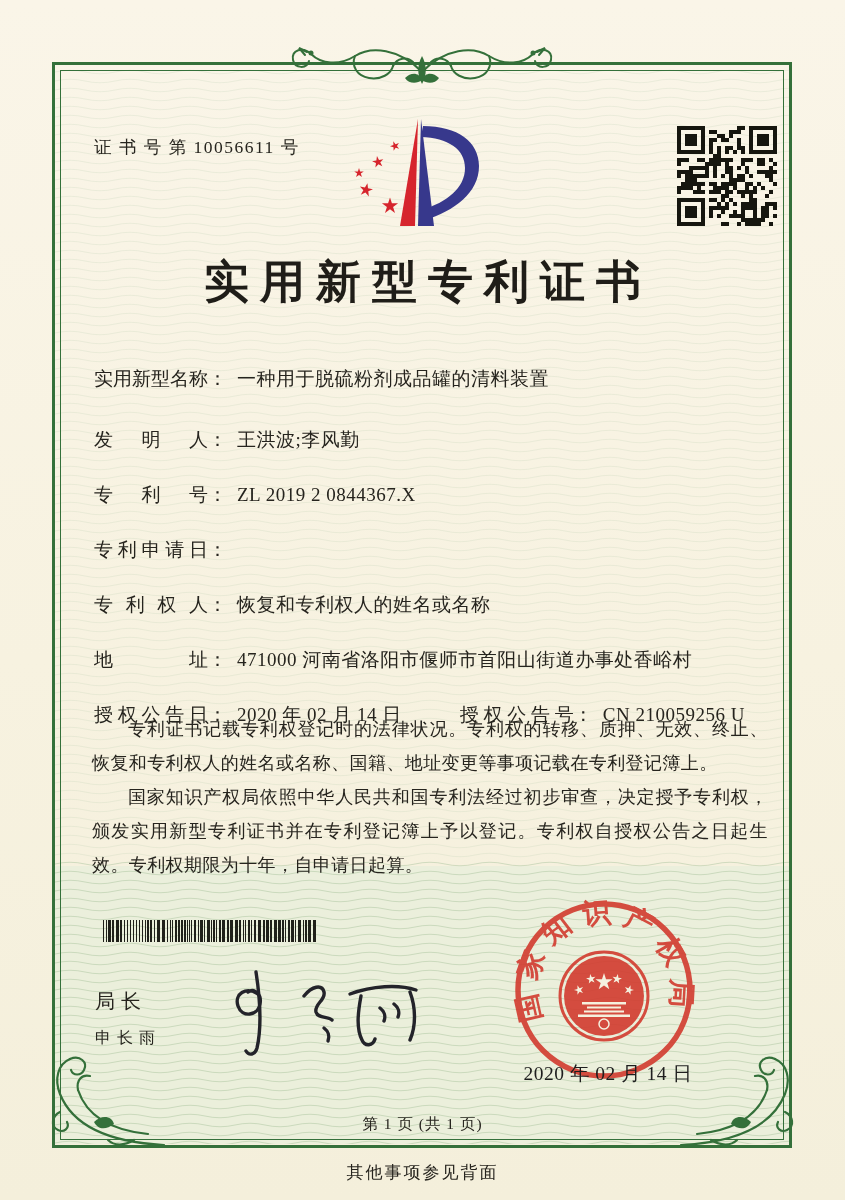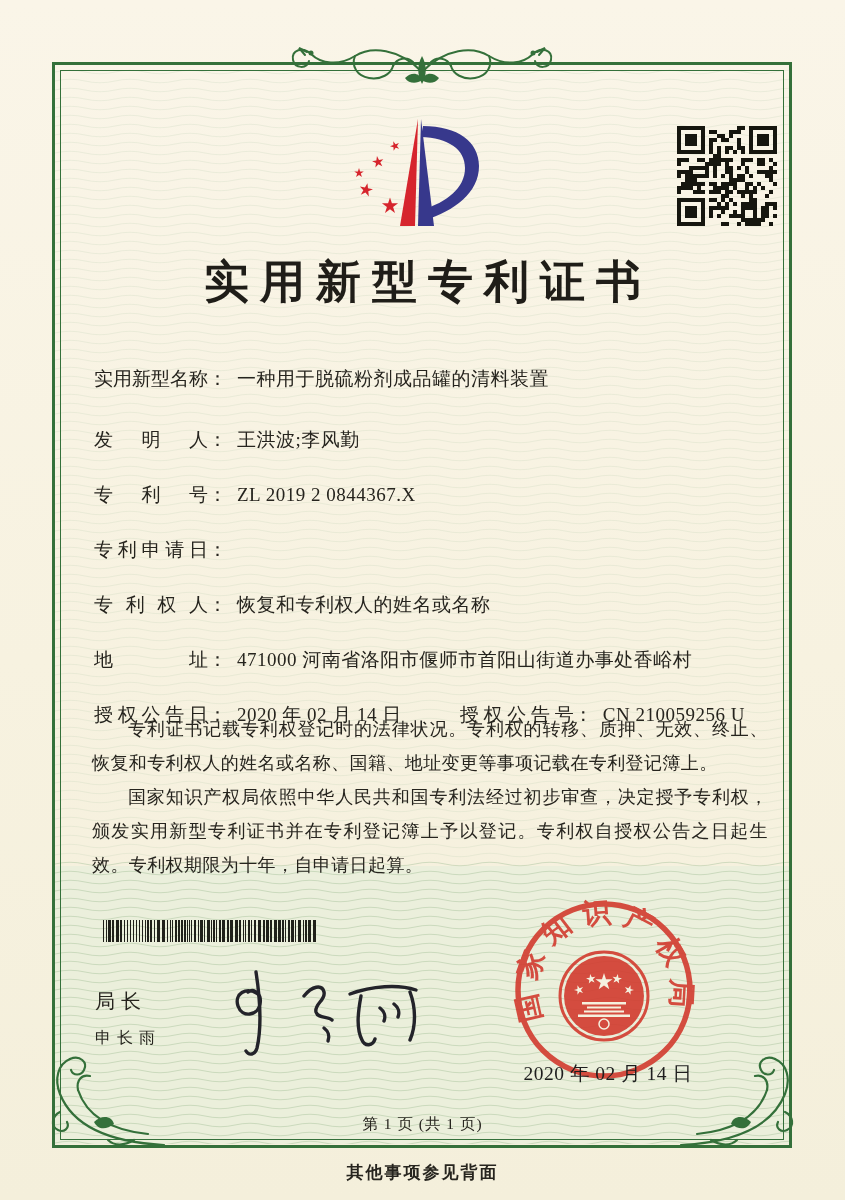--- a/index.html
+++ b/index.html
@@ -37,21 +37,21 @@
   .signer-title{position:absolute;left:95px;top:988px;z-index:3;font-size:20px;letter-spacing:6px;}
   .signer-name{position:absolute;left:95px;top:1028px;z-index:3;font-size:16px;letter-spacing:6px;}
   .signature{position:absolute;left:220px;top:964px;z-index:3;}
   .seal{position:absolute;left:506px;top:892px;z-index:3;opacity:0.9;}
   .seal-text{font-size:28px;font-weight:700;letter-spacing:2px;fill:var(--red,#d23b2f);}
   .seal-date{position:absolute;left:510px;top:1060px;width:196px;z-index:4;text-align:center;
     font-size:19.5px;color:#1e1e1e;letter-spacing:0.5px;}
   .page-indicator{position:absolute;left:0;right:0;top:1114px;z-index:3;text-align:center;
     font-size:15.5px;letter-spacing:1px;}
   .back-note{position:absolute;left:0;right:0;top:1161px;z-index:3;text-align:center;
-    font-size:17px;letter-spacing:2px;font-weight:bold;}
+    font-size:17px;letter-spacing:2px;}
   .green-stroke{stroke:var(--green,#3e7a40);fill:none;stroke-width:2;stroke-linecap:round;}
   .green-fill{fill:var(--green,#3e7a40);}
   .red-fill{fill:var(--red-logo,#d6252d);}
   .blue-fill{fill:var(--blue-logo,#37388c);}
   .paper-fill{fill:#f7f2e0;}
   .sig-stroke{fill:none;stroke:#23232a;stroke-width:3.4;stroke-linecap:round;stroke-linejoin:round;}
 </style>
 </head>
 <body>
 
@@ -235,20 +235,21 @@
         <path d="M34 7 C 44 3 52 10 48 18 C 45 24 37 24 35 18"></path>
         <path d="M112 82 C 72 78 50 62 42 38"></path>
         <path d="M42 38 C 40 28 46 22 54 24"></path>
         <path d="M98 88 C 88 94 78 94 72 88"></path>
         <path d="M24 60 C 16 64 14 74 22 78 C 28 81 34 76 31 70"></path>
       </g>
       <path class="green-fill" d="M58 70 C 66 62 76 64 78 72 C 70 78 62 78 58 70 Z"></path>
     </g>
   </svg>
 
+  <div class="cert-no">证 书 号 第 10056611 号</div>
 
   <svg class="logo" width="150" height="112" viewBox="0 0 150 112">
     <path class="blue-fill" d="M85 10 C 120 10 141 26 141 50 C 141 77 116 95 87 104 L 84 94 C 109 86 127 72 127 52 C 127 33 110 22 83 21 Z"></path>
     <polygon class="red-fill" points="80,3 62,110 77,110"></polygon>
     <polygon class="blue-fill" points="83,3 80,110 96,110"></polygon>
     <use href="#star5" class="red-fill" transform="translate(57 30) scale(5) rotate(-20)"></use>
     <use href="#star5" class="red-fill" transform="translate(40 46) scale(6) rotate(-10)"></use>
     <use href="#star5" class="red-fill" transform="translate(21 57) scale(5)"></use>
     <use href="#star5" class="red-fill" transform="translate(28 74) scale(7) rotate(12)"></use>
     <use href="#star5" class="red-fill" transform="translate(52 90) scale(8.5)"></use>

